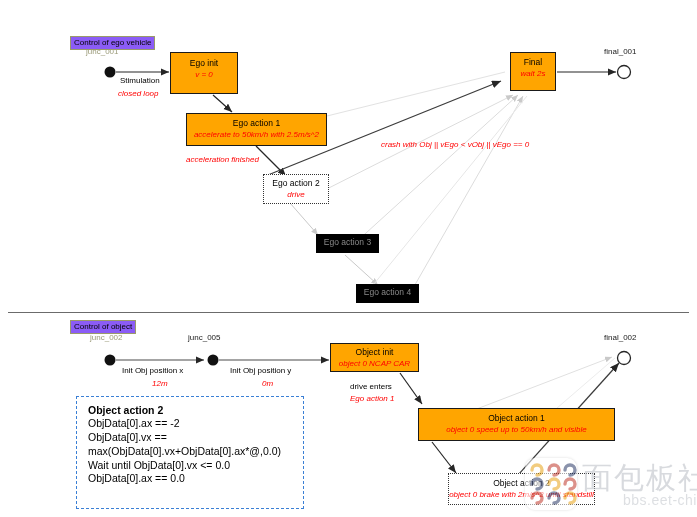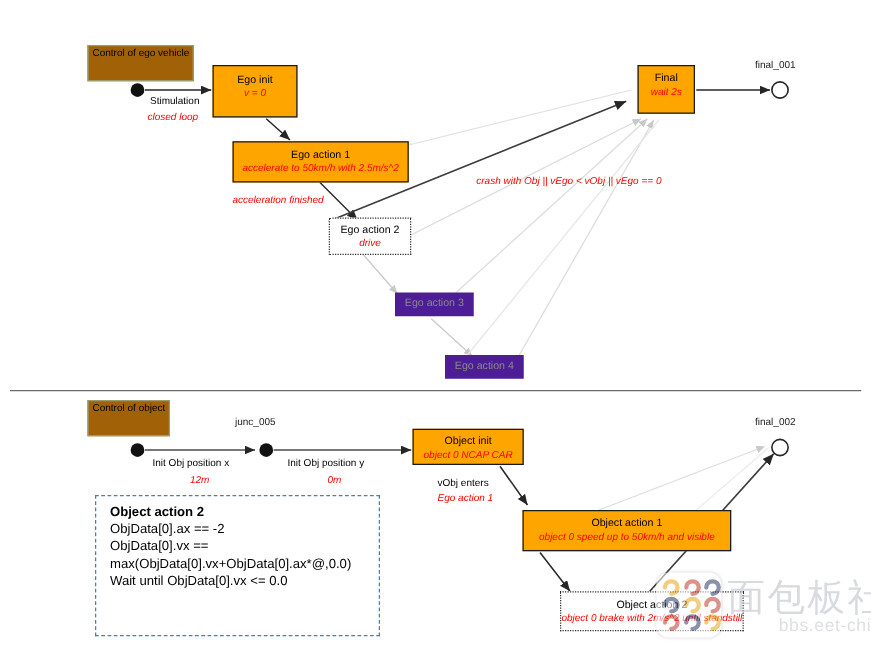--- a/index.html
+++ b/index.html
@@ -50,34 +50,34 @@
   }
   .state-active {
     background: #ffa500;
     border: 1px solid #1a1a1a;
   }
   .state-dotted {
     background: #ffffff;
     border: 1px dotted #333333;
   }
   .state-ghost {
-    background: #4c1d95;
+    background: #000000;
     border: none;
   }
   .state-ghost .title {
     color: #8a8a8a;
   }
 
   .swimlane-label {
     position: absolute;
-    background: #a16207;
+    background: #8b5cf6;
     border: 1px solid #9a9a6a;
     font-size: 8px;
     color: #000000;
-    padding: 1px 3px 17px 3px;
+    padding: 1px 3px 2px 3px;
     white-space: nowrap;
     z-index: 6;
   }
 
   .junc-label {
     position: absolute;
     font-size: 8px;
     color: #4a4a4a;
     white-space: nowrap;
   }
@@ -279,43 +279,44 @@
   <div class="edge-label red" style="left:152px; top:379px;">12m</div>
 
   <div class="edge-label" style="left:230px; top:366px;">Init Obj position y</div>
   <div class="edge-label red" style="left:262px; top:379px;">0m</div>
 
   <div class="node state-active" style="left:330px; top:343px; width:89px; height:29px; padding-top:4px;">
     <span class="title">Object init</span>
     <span class="sub">object 0 NCAP CAR</span>
   </div>
 
-  <div class="edge-label" style="left:350px; top:382px;">vObj enters</div>
+  <div class="edge-label" style="left:350px; top:382px;">drive enters</div>
   <div class="edge-label red" style="left:350px; top:394px;">Ego action 1</div>
 
-  <div class="node state-active" style="left:418px; top:408px; width:167px; height:33px; padding-top:5px;">
+  <div class="node state-active" style="left:418px; top:408px; width:197px; height:33px; padding-top:5px;">
     <span class="title">Object action 1</span>
     <span class="sub">object 0 speed up to 50km/h and visible</span>
   </div>
 
   <div class="edge-label red" style="left:466px; top:452px;margin-top:28px;">20s</div>
 
   <div class="node state-dotted" style="left:448px; top:473px; width:147px; height:32px; padding-top:5px;">
     <span class="title">Object action 2</span>
     <span class="sub">object 0 brake with 2m/s^2 until standstill</span>
   </div>
 
   <div class="final-label" style="left:604px; top:333px;">final_002</div>
 
   <div class="note" style="left:76px; top:396px; width:228px; height:113px;">
     <div class="note-title">Object action 2</div>
     <div class="note-line">ObjData[0].ax == -2</div>
     <div class="note-line">ObjData[0].vx ==</div>
     <div class="note-line">max(ObjData[0].vx+ObjData[0].ax*@,0.0)</div>
     <div class="note-line">Wait until ObjData[0].vx &lt;= 0.0</div>
+    <div class="note-line">ObjData[0].ax == 0.0</div>
   </div>
 
   <div class="watermark">
     <div class="wm-logo">
       <svg width="52" height="52" viewBox="0 0 52 52">
         <g fill="none" stroke-width="3.4" stroke-linecap="round">
           <path d="M7,12 a5,5 0 1,1 5,5" stroke="#e8a317"></path>
           <path d="M24,12 a5,5 0 1,1 5,5" stroke="#c0392b"></path>
           <path d="M40,12 a5,5 0 1,1 5,5" stroke="#2b3a67"></path>
           <path d="M7,26 a5,5 0 1,1 5,5" stroke="#2b3a67"></path>

